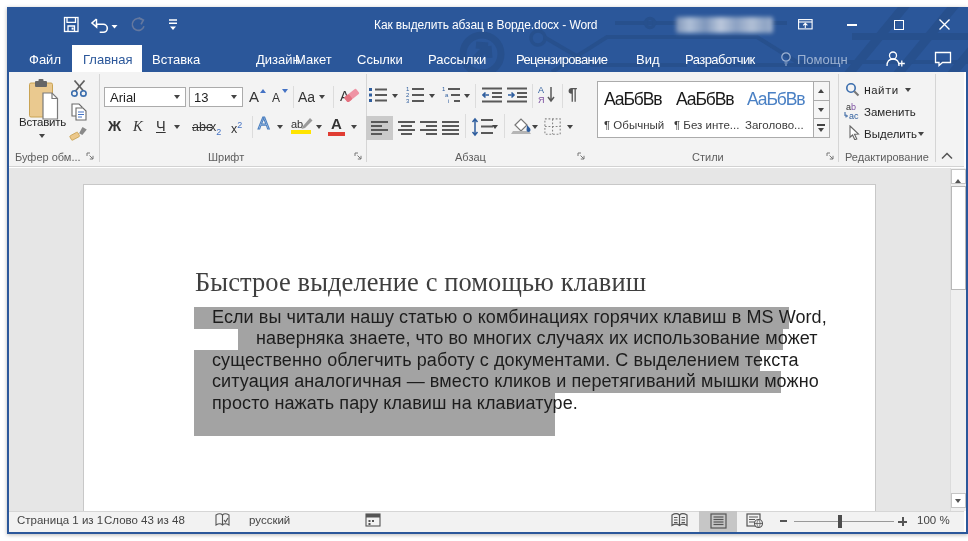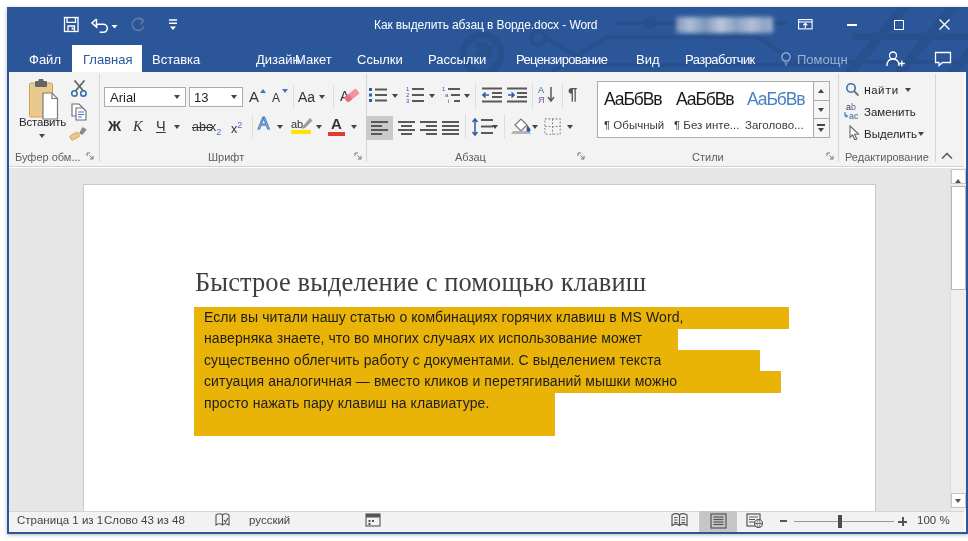--- a/index.html
+++ b/index.html
@@ -16,21 +16,21 @@
   .ttxt { position:absolute; color:#fff; font-size:13px; white-space:nowrap; }
   .tabtxt { position:absolute; top:45px; color:#fff; font-size:13px; white-space:nowrap; }
   .sep { position:absolute; width:1px; background:#d5d5d5; top:74px; height:88px; }
   .ssep { position:absolute; width:1px; background:#dcdcdc; }
   .glabel { position:absolute; top:151px; font-size:11px; color:#5d5d5d; white-space:nowrap; }
   .launch { position:absolute; width:9px; height:9px; }
   .combo { position:absolute; background:#fff; border:1px solid #ababab; }
   .dn { position:absolute; width:0; height:0; border-left:3.5px solid transparent; border-right:3.5px solid transparent; border-top:4px solid #444; }
   .lineicon { position:absolute; }
   .lineicon div { background:#595959; height:2px; margin-bottom:2px; }
-  .docline { position:absolute; left:194px; height:22px; background:#eab308; color:#1d1d1d; font-size:14px; letter-spacing:0.09px; line-height:21.6px; white-space:nowrap; padding-left:10px; }
+  .docline { position:absolute; left:194px; height:22px; background:#a3a3a3; color:#1d1d1d; font-size:18px; letter-spacing:0.09px; line-height:21.6px; white-space:nowrap; padding-left:18px; }
 </style>
 </head>
 <body>
 <div id="win"></div>
 <div id="blueband">
   <svg class="abs" style="left:0;top:0" width="961" height="65" viewBox="0 0 961 65">
     <g stroke="#27508d" fill="none">
       <circle cx="475" cy="47" r="19" stroke-width="7"></circle>
       <path d="M467 53 L481 39 M481 39 l-12 -1 M481 39 l1 12" stroke-width="7"></path>
       <line x1="608" y1="16" x2="780" y2="16" stroke-width="4"></line>
@@ -363,21 +363,21 @@
 <svg class="abs" style="left:941px;top:152px" width="12" height="8" viewBox="0 0 12 8">
   <path d="M1 6.5 L6 1.5 L11 6.5" fill="none" stroke="#555" stroke-width="1.5"></path>
 </svg>
 
 <div id="docarea">
   <div class="abs" style="left:73.5px;top:16px;width:793px;height:340px;background:#fff;border:1px solid #c8c8c8;"></div>
 </div>
 
 <div class="abs" style="left:195px;top:269px;font-family:'Liberation Serif',serif;font-size:26.5px;line-height:26.5px;letter-spacing:0.08px;color:#3f3f3f;white-space:nowrap;">Быстрое выделение с помощью клавиш</div>
 <div class="docline" style="top:306.5px;width:595px;">Если вы читали нашу статью о комбинациях горячих клавиш в MS Word,</div>
-<div class="docline" style="top:328.1px;width:484px;">наверняка знаете, что во многих случаях их использование может</div>
+<div class="docline" style="top:328.1px;width:545px;margin-left:44px;">наверняка знаете, что во многих случаях их использование может</div>
 <div class="docline" style="top:349.7px;width:566px;">существенно облегчить работу с документами. С выделением текста</div>
 <div class="docline" style="top:371.3px;width:587px;">ситуация аналогичная — вместо кликов и перетягиваний мышки можно</div>
 <div class="docline" style="top:392.9px;width:361px;">просто нажать пару клавиш на клавиатуре.</div>
 <div class="docline" style="top:414.5px;width:361px;height:21.3px;"></div>
 
 <div class="abs" style="left:949.5px;top:168px;width:16px;height:343px;background:#efefef;border-left:1px solid #dcdcdc;"></div>
 <div class="abs" style="left:950.5px;top:169px;width:15px;height:15px;background:#fff;border:1px solid #c5c5c5;"></div>
 <div class="dn" style="left:954.5px;top:179px;transform:rotate(180deg);border-top-color:#555;"></div>
 <div class="abs" style="left:950.5px;top:186px;width:15px;height:104px;background:#fff;border:1px solid #b8b8b8;"></div>
 <div class="abs" style="left:950.5px;top:493px;width:15px;height:15px;background:#fff;border:1px solid #c5c5c5;"></div>

